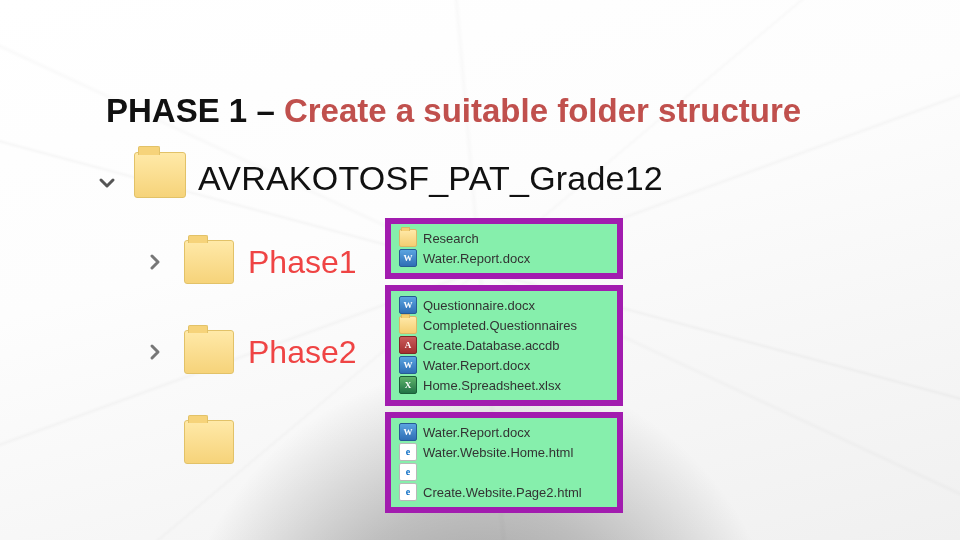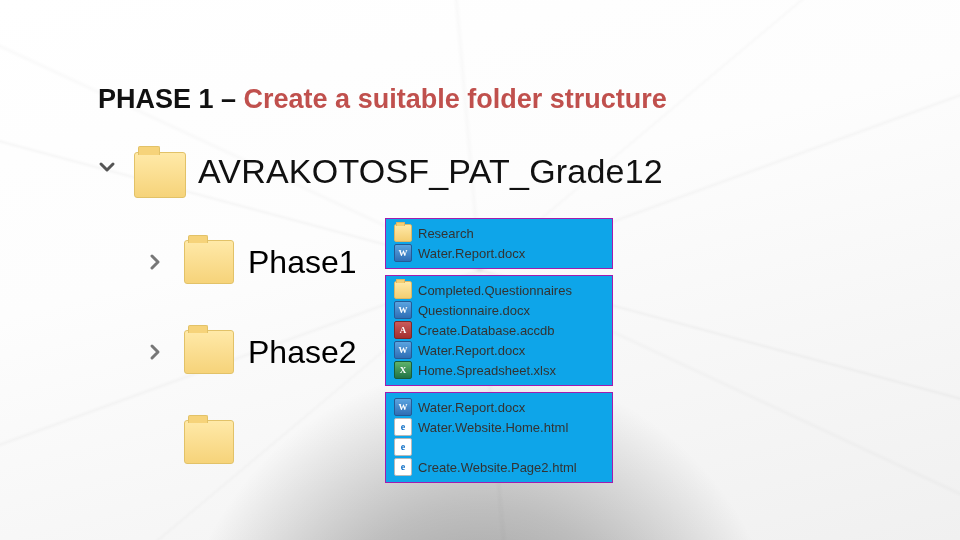--- a/index.html
+++ b/index.html
@@ -14,37 +14,37 @@
     background:
       linear-gradient(195deg, rgba(0,0,0,0) 49.6%, rgba(0,0,0,.08) 50%, rgba(0,0,0,0) 50.4%),
       linear-gradient(205deg, rgba(0,0,0,0) 49.6%, rgba(0,0,0,.06) 50%, rgba(0,0,0,0) 50.4%),
       linear-gradient(160deg, rgba(0,0,0,0) 49.6%, rgba(0,0,0,.07) 50%, rgba(0,0,0,0) 50.4%);
   }
   .lines::after{
     background:
       linear-gradient(265deg, rgba(0,0,0,0) 49.6%, rgba(0,0,0,.06) 50%, rgba(0,0,0,0) 50.4%),
       linear-gradient(140deg, rgba(0,0,0,0) 49.7%, rgba(0,0,0,.05) 50%, rgba(0,0,0,0) 50.3%);
   }
-  h1{position:absolute;left:90px;top:76px;margin:8px;font-weight:700;font-size:27px;color:#111;}
+  h1{position:absolute;left:90px;top:76px;margin:16px;font-weight:700;font-size:33px;color:#111;}
   h1 .accent{color:#c0504d;}
   
-  .root{position:absolute;left:92px;top:152px;display:flex;align-items:flex-start;gap:12px;}
+  .root{position:absolute;left:92px;top:152px;display:flex;align-items:flex-end;gap:12px;}
   .chev-down,.chev-right{width:30px;height:30px;display:flex;align-items:center;justify-content:center;color:#555;}
   .folder-lg{width:50px;height:44px;background:linear-gradient(#ffe9a8,#f6d37a);border:1px solid #e2c268;border-radius:3px;position:relative;}
   .folder-lg::before{content:"";position:absolute;top:-7px;left:3px;width:20px;height:8px;background:#f6d37a;border:1px solid #e2c268;border-bottom:none;border-radius:2px 2px 0 0;}
   .root .name{font-size:34px;color:#111;font-weight:400;letter-spacing:.2px;}
   
   .subcol{position:absolute;left:140px;top:240px;display:flex;flex-direction:column;gap:46px;}
   .subrow{display:flex;align-items:center;gap:14px;}
   .folder-md{width:48px;height:42px;background:linear-gradient(#ffe9a8,#f6d37a);border:1px solid #e2c268;border-radius:3px;position:relative;}
   .folder-md::before{content:"";position:absolute;top:-6px;left:3px;width:18px;height:7px;background:#f6d37a;border:1px solid #e2c268;border-bottom:none;border-radius:2px 2px 0 0;}
-  .subname{font-size:32px;color:#000000;}
+  .subname{font-size:32px;color:#ef4444;}
   
   .panels{position:absolute;left:385px;top:218px;display:flex;flex-direction:column;gap:6px;}
-  .panel{border:1px solid #a21caf;background:#0ea5e9;padding:4px 8px 5px 8px;min-width:210px;}
+  .panel{border:6px solid #a21caf;background:#86efac;padding:4px 8px 5px 8px;min-width:210px;}
   .item{display:flex;align-items:center;gap:6px;height:20px;font-size:13px;color:#333;white-space:nowrap;}
   .ico{width:16px;height:16px;flex:0 0 16px;position:relative;border-radius:2px;}
   .ico-folder{background:linear-gradient(#ffe9a8,#f4ce72);border:1px solid #dbb766;}
   .ico-folder::before{content:"";position:absolute;top:-3px;left:1px;width:7px;height:3px;background:#f4ce72;border:1px solid #dbb766;border-bottom:none;border-radius:1px 1px 0 0;}
   .ico-word{background:linear-gradient(#5aa4e0,#2f6eb5);border:1px solid #265a94;}
   .ico-word::after{content:"W";position:absolute;inset:0;display:flex;align-items:center;justify-content:center;font:700 9px/1 "Segoe UI";color:#fff;}
   .ico-access{background:linear-gradient(#c95b5b,#a42f2f);border:1px solid #7f2626;}
   .ico-access::after{content:"A";position:absolute;inset:0;display:flex;align-items:center;justify-content:center;font:700 9px/1 "Segoe UI";color:#fff;}
   .ico-excel{background:linear-gradient(#5fb36a,#217346);border:1px solid #1a5d38;}
   .ico-excel::after{content:"X";position:absolute;inset:0;display:flex;align-items:center;justify-content:center;font:700 9px/1 "Segoe UI";color:#fff;}
@@ -100,26 +100,26 @@
         <span class="ico ico-folder"></span>
         <span>Research</span>
       </div>
       <div class="item">
         <span class="ico ico-word"></span>
         <span>Water.Report.docx</span>
       </div>
     </div>
     <div class="panel">
       <div class="item">
+        <span class="ico ico-word"></span>
+        <span>Questionnaire.docx</span>
+      </div>
+      <div class="item">
         <span class="ico ico-folder"></span>
         <span>Completed.Questionnaires</span>
-      </div>
-      <div class="item">
-        <span class="ico ico-word"></span>
-        <span>Questionnaire.docx</span>
       </div>
       <div class="item">
         <span class="ico ico-access"></span>
         <span>Create.Database.accdb</span>
       </div>
       <div class="item">
         <span class="ico ico-word"></span>
         <span>Water.Report.docx</span>
       </div>
       <div class="item">

